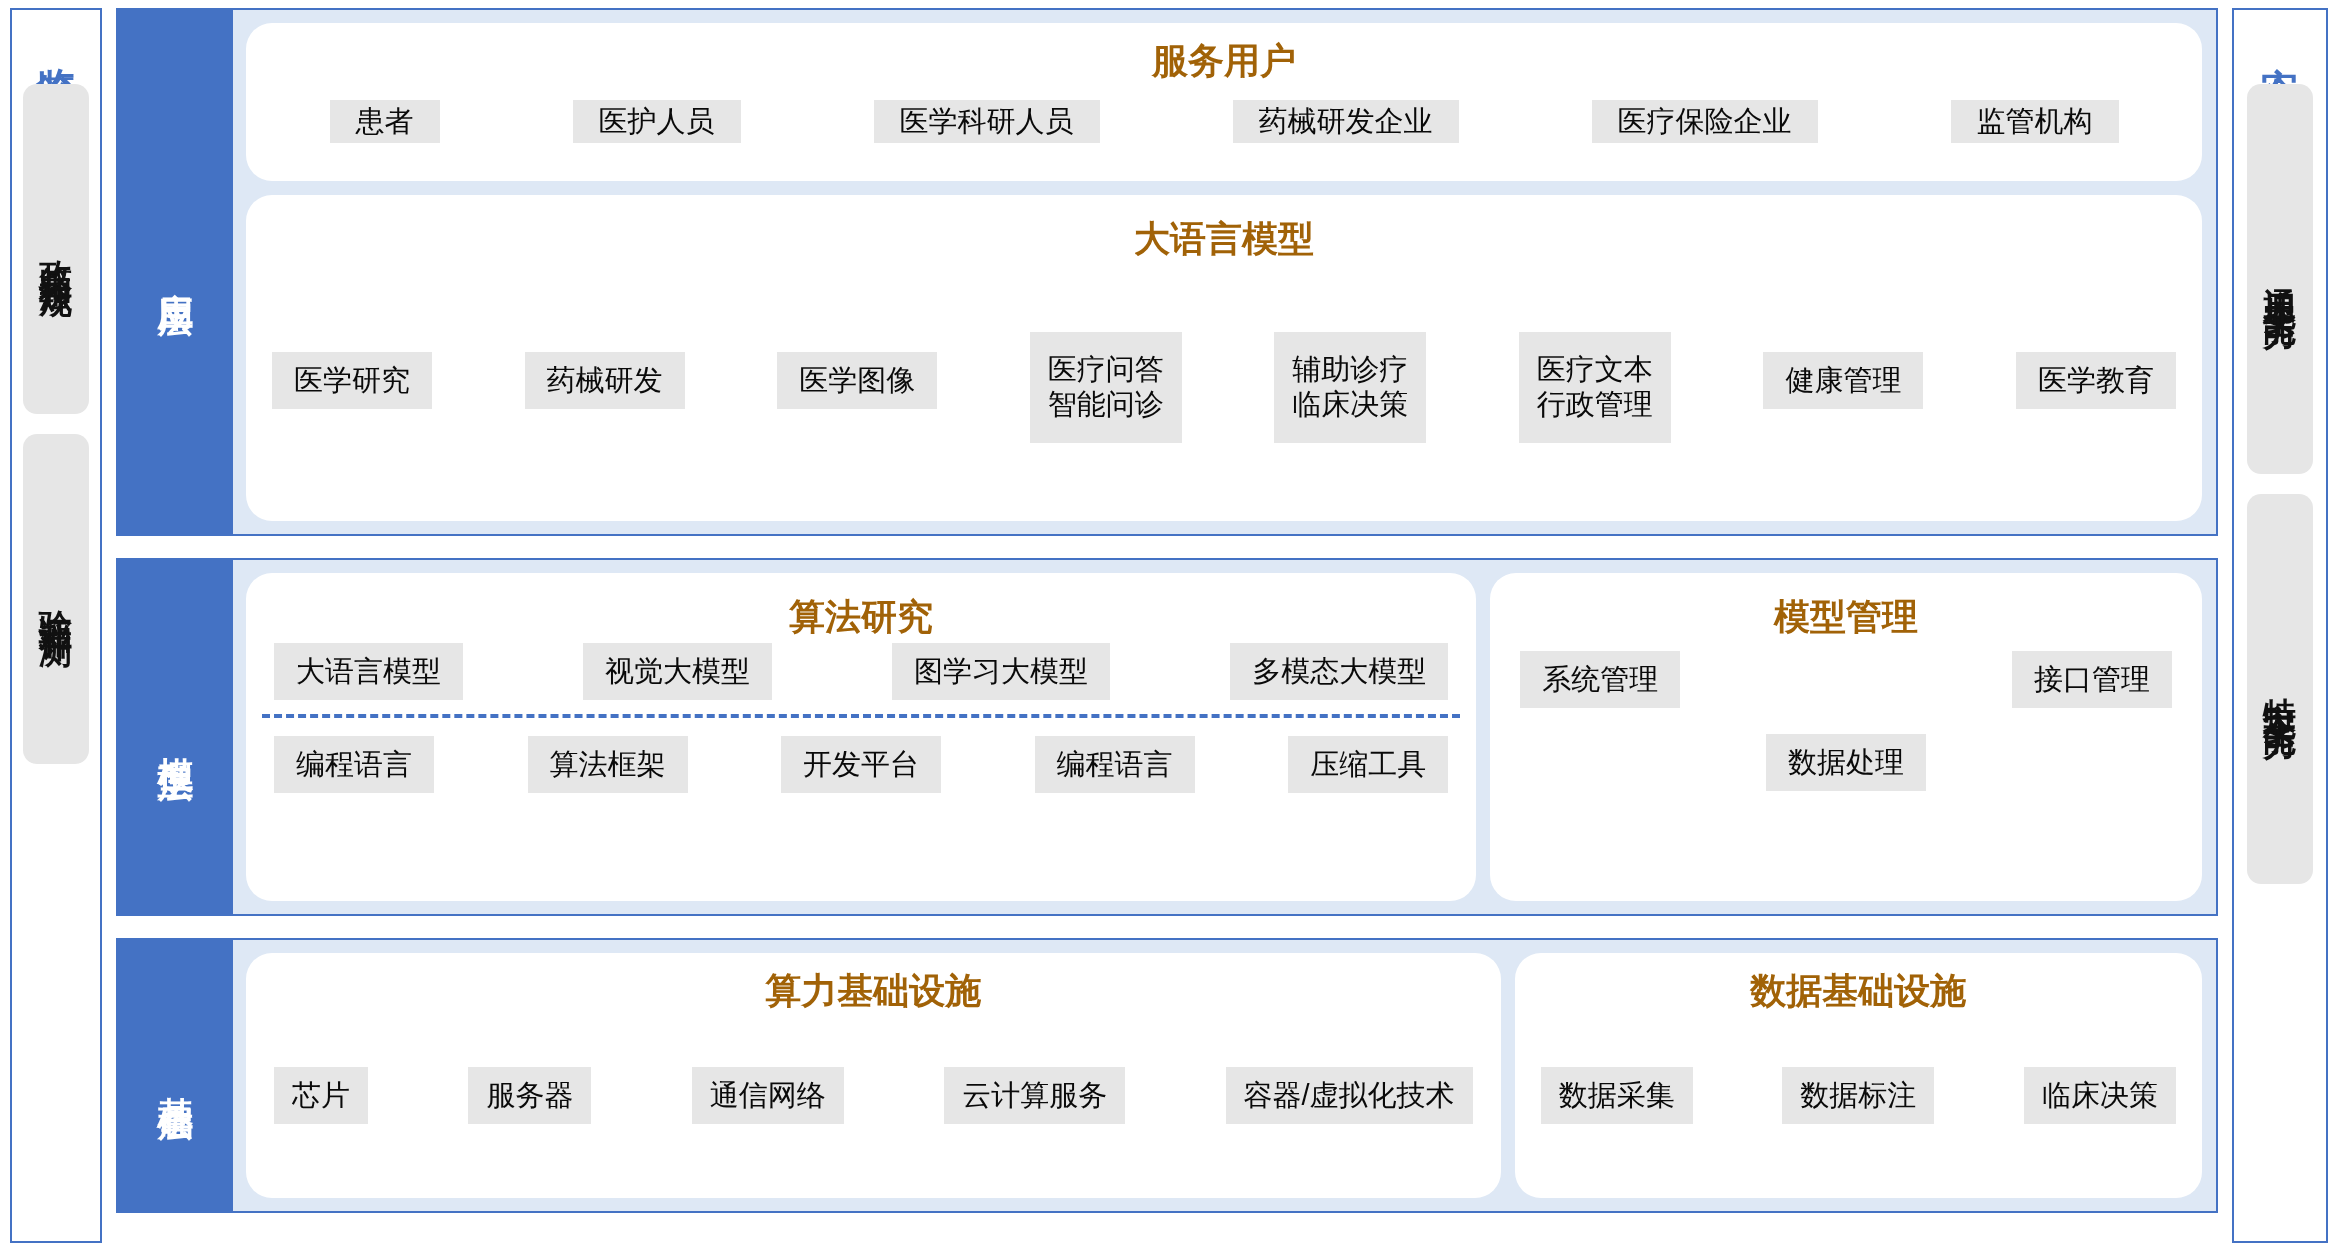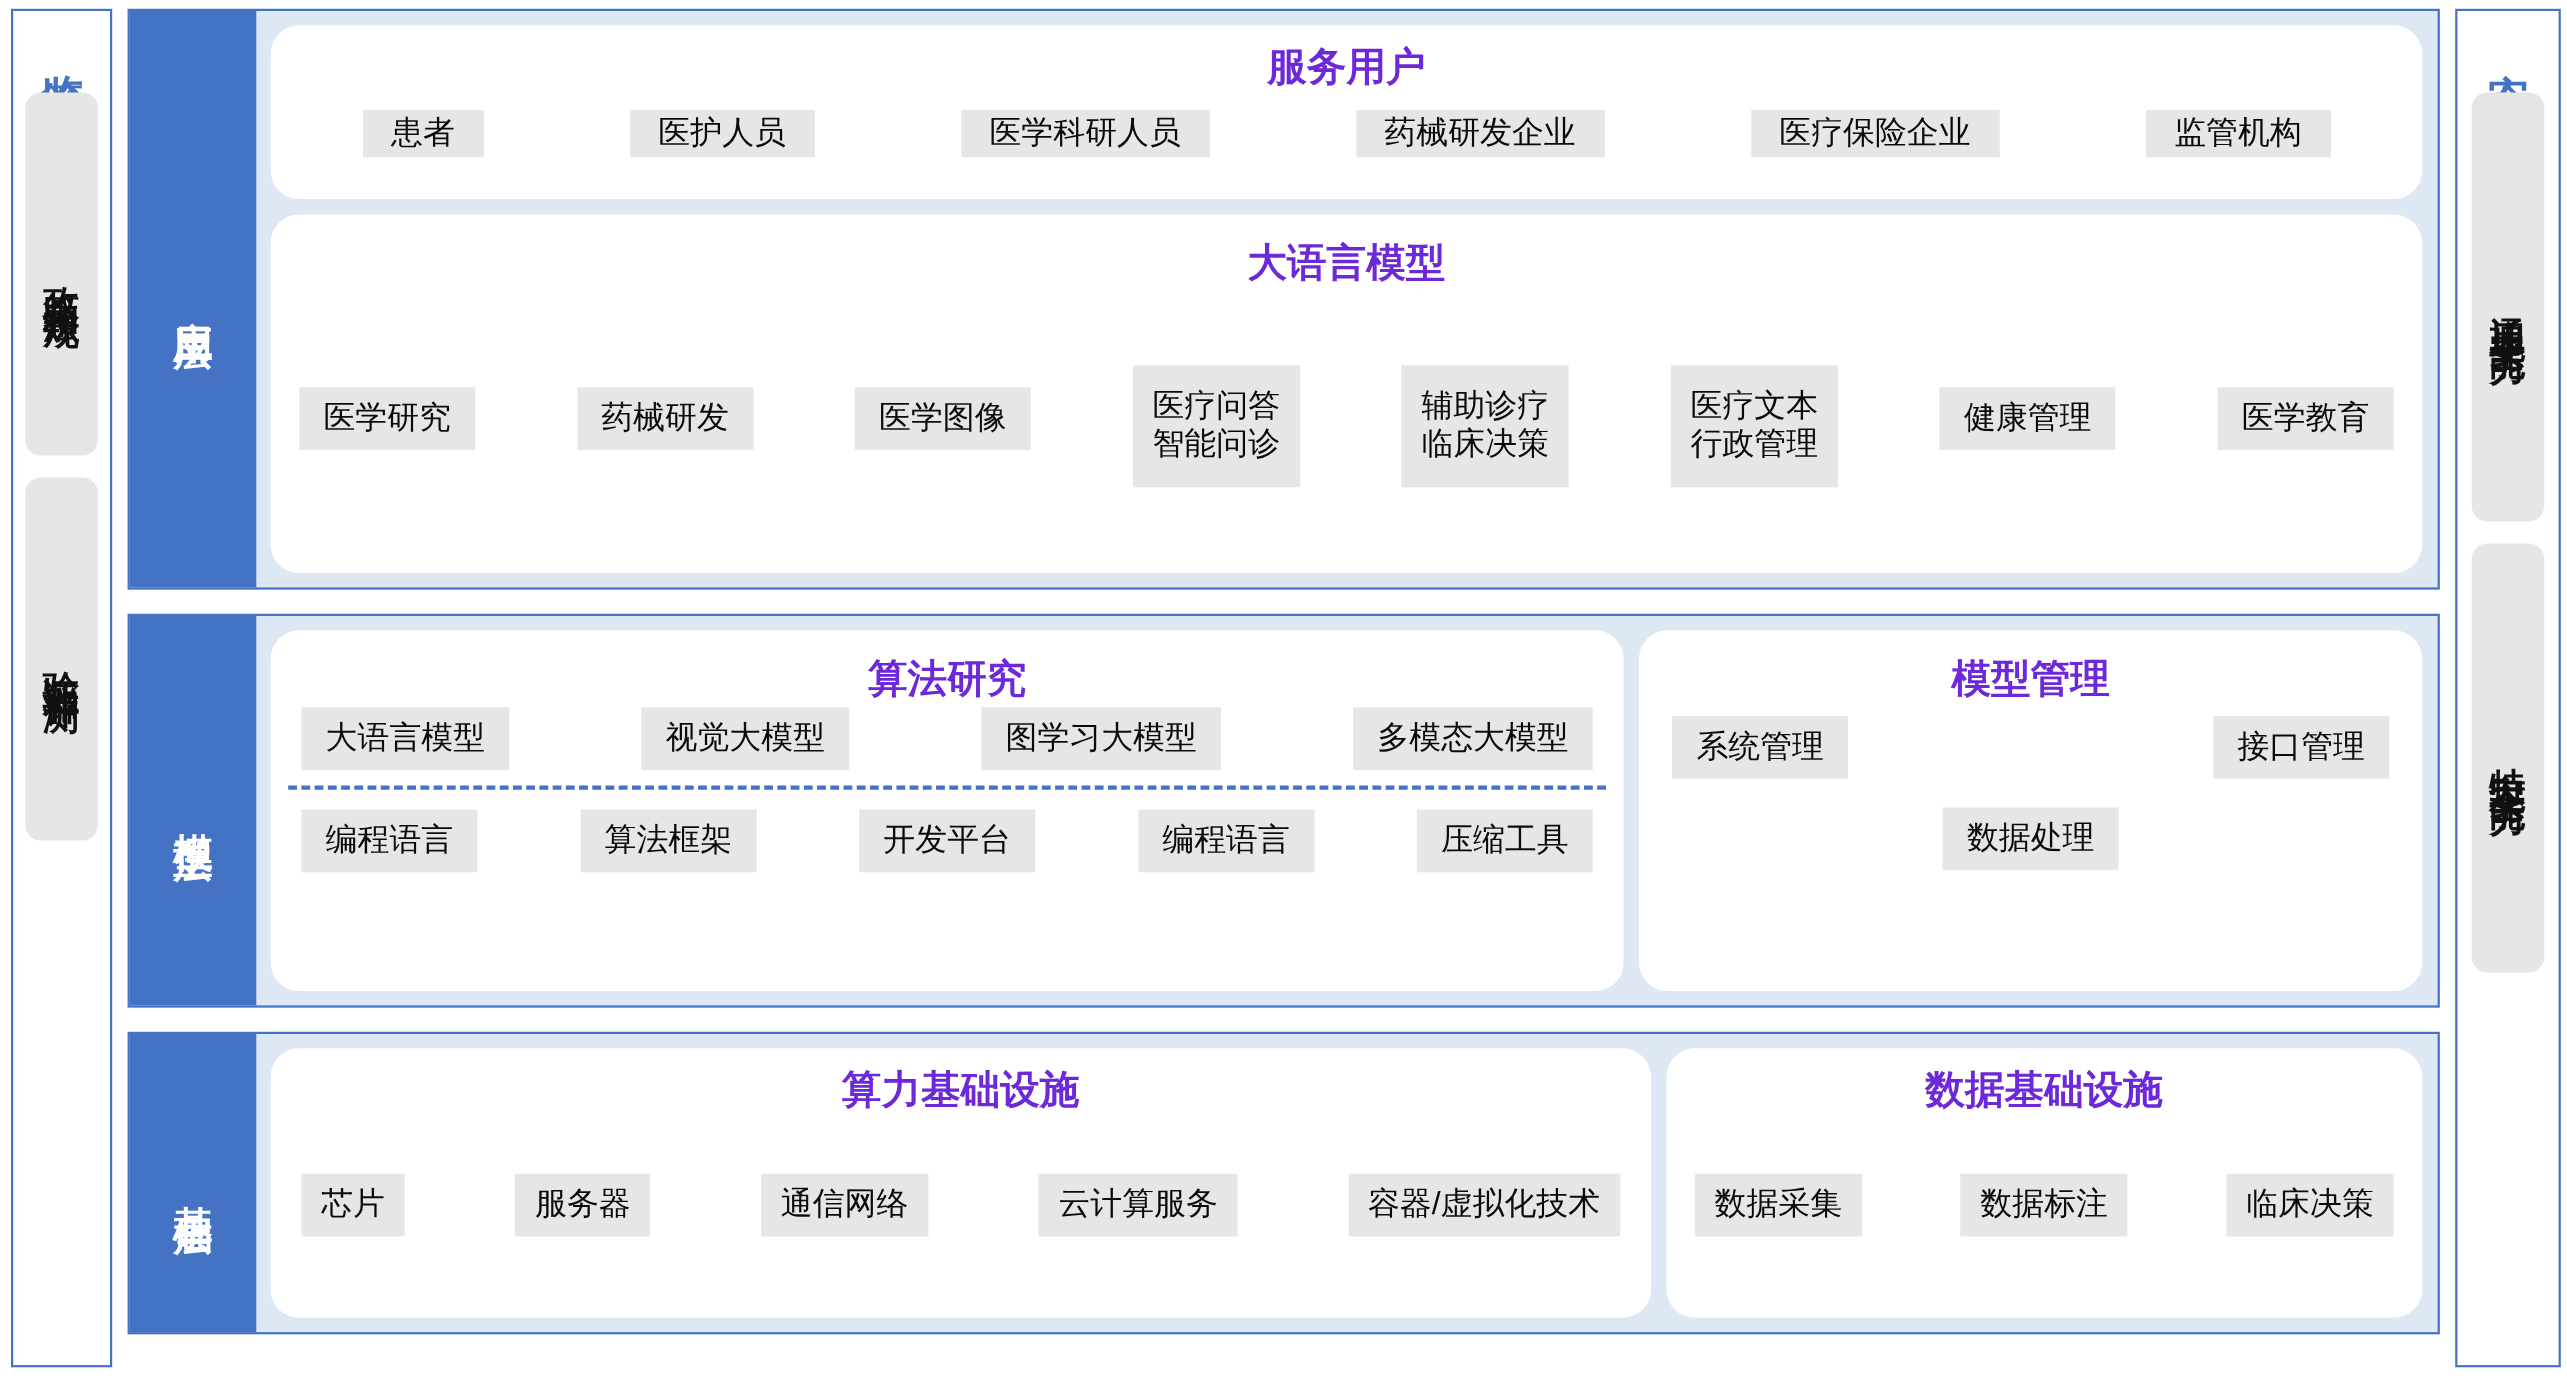--- a/index.html
+++ b/index.html
@@ -129,21 +129,21 @@
     padding: 14px 22px 18px 22px;
     display: flex;
     flex-direction: column;
     position: relative;
     min-width: 0;
   }
   .card-title {
     text-align: center;
     font-weight: bold;
     font-size: 36px;
-    color: #6d28d9;
+    color: #a16207;
     line-height: 1.1;
     margin: 10px 0 0 0;
   }
   .card-rows {
     flex: 1;
     display: flex;
     flex-direction: column;
     justify-content: center;
   }
 

